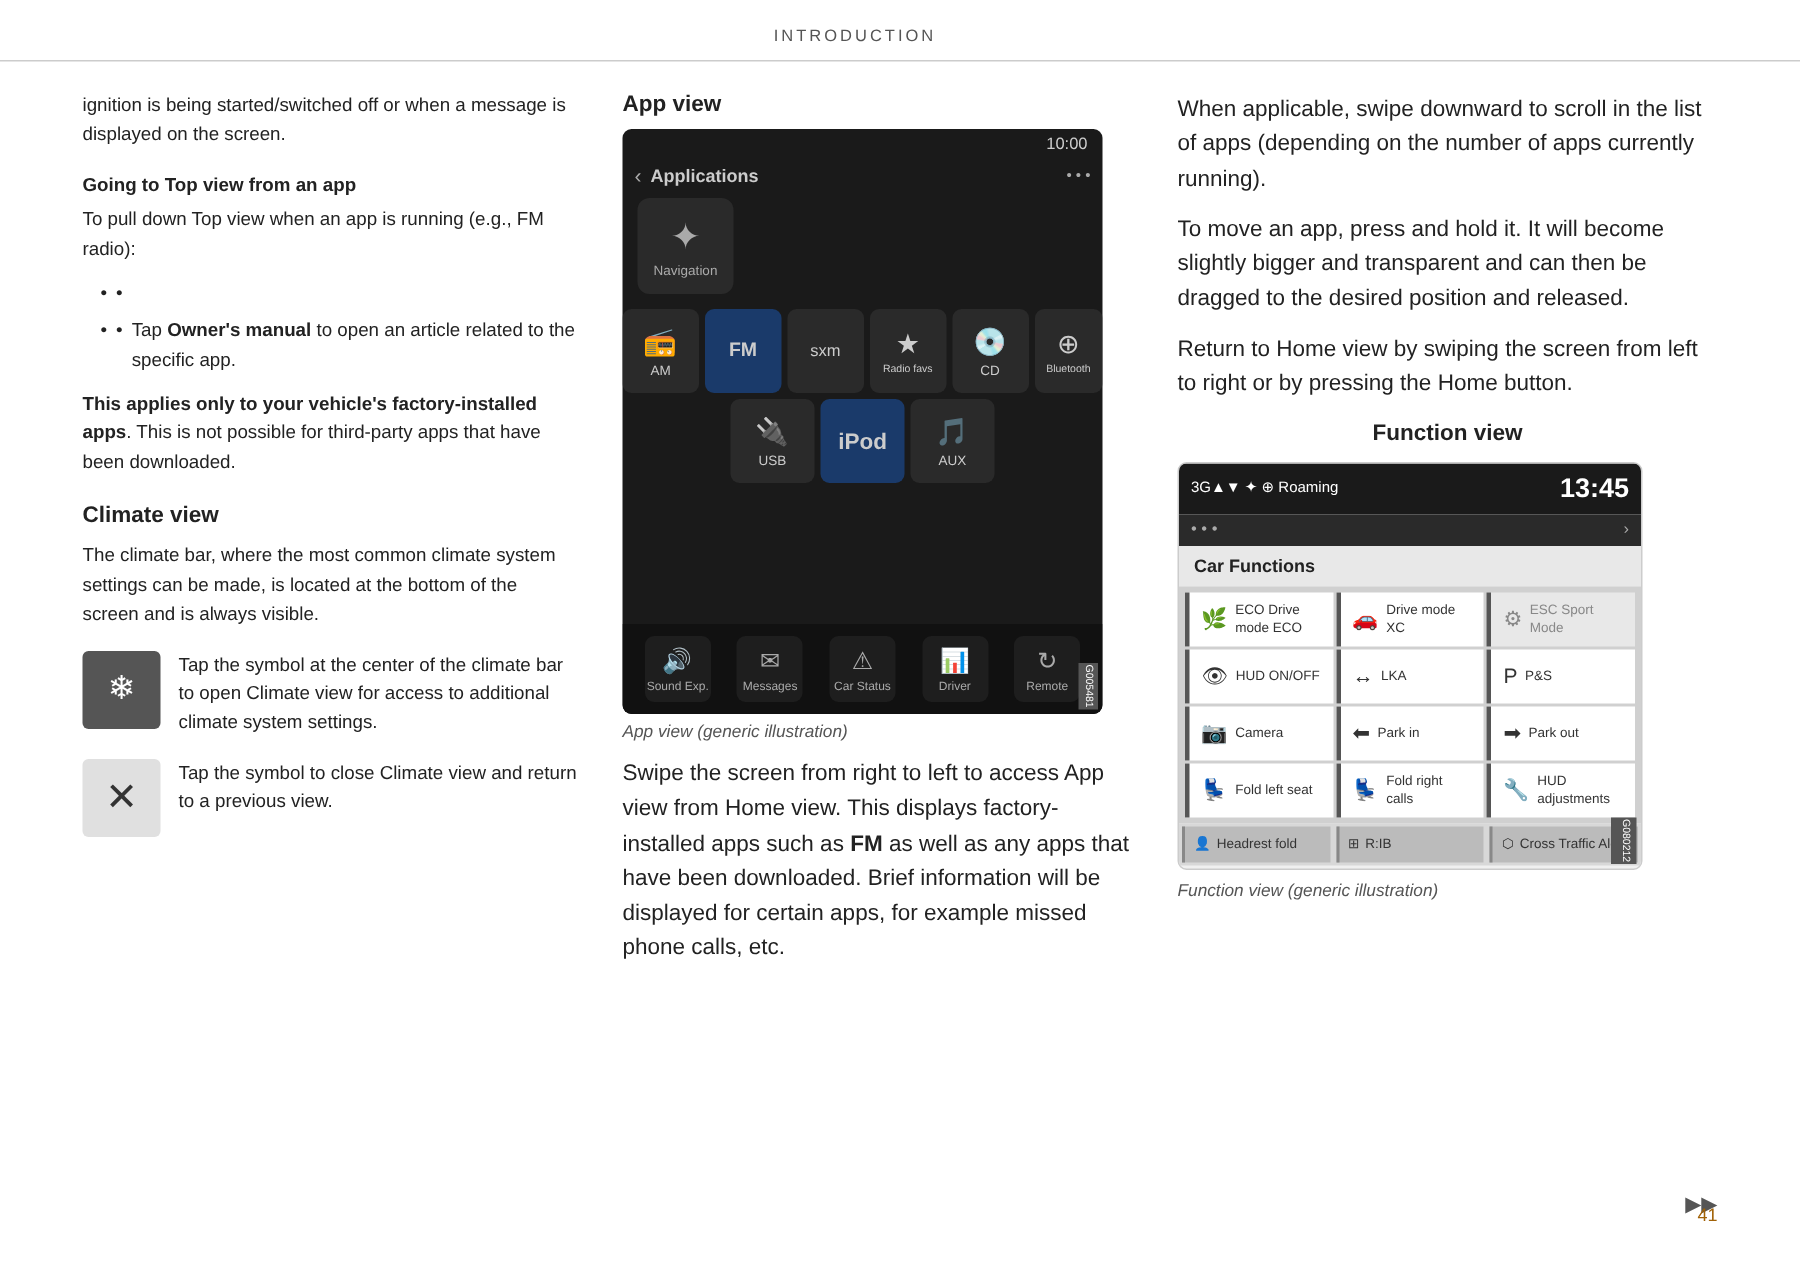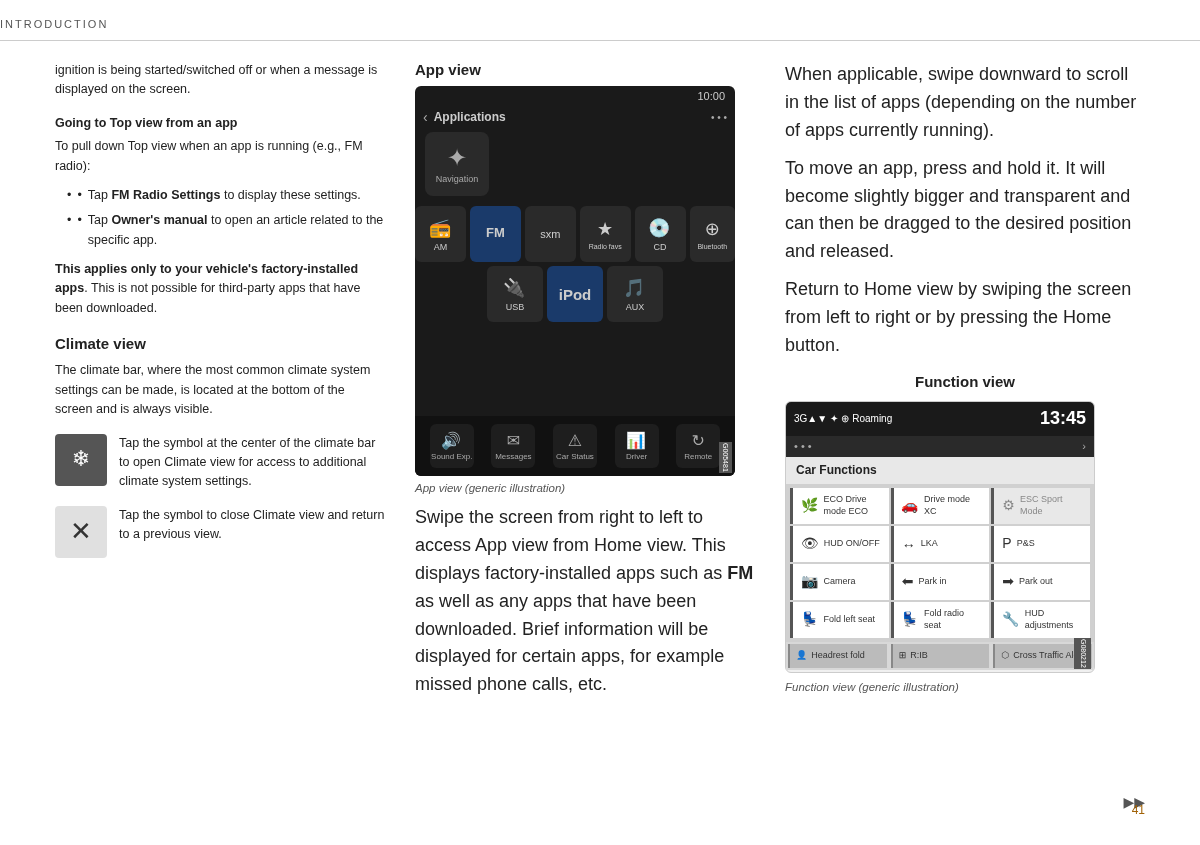--- a/index.html
+++ b/index.html
@@ -8,21 +8,21 @@
       height: 845px;
       background: #ffffff;
       font-family: 'Arial', sans-serif;
       font-size: 13px;
       color: #222;
       overflow: hidden;
       position: relative;
     }
 
     .page-header {
-      text-align: left;
+      text-align: center;
       padding: 18px 60px 10px 0;
       font-size: 11px;
       letter-spacing: 2px;
       color: #555;
       border-bottom: 1px solid #ccc;
       margin-bottom: 0;
     }
 
     .content-area {
       display: flex;
@@ -267,21 +267,21 @@
     }
 
     .caption-text {
       font-size: 11.5px;
       color: #555;
       margin-bottom: 10px;
       font-style: italic;
     }
 
     .body-text {
-      font-size: 18px;
+      font-size: 15px;
       line-height: 1.55;
       margin-bottom: 10px;
     }
 
     
     .right-col {
       flex: 1;
       font-size: 12.5px;
       line-height: 1.55;
     }
@@ -430,21 +430,20 @@
 
   <div class="left-col">
     <p class="intro-text">ignition is being started/switched off or when a message is displayed on the screen.</p>
 
     <span class="section-heading">Going to Top view from an app</span>
     <p class="sub-text">To pull down Top view when an app is running (e.g., FM radio):</p>
 
     <ul class="bullet-list">
       <li>
         <span>•</span>
-        <span>Tap <strong>FM Radio Settings</strong><span> to display these settings.</span></span>
       </li>
       <li>
         <span>•</span>
         <span>Tap <strong>Owner's manual</strong><span> to open an article related to the specific app.</span></span>
       </li>
     </ul>
 
     <p class="note-text"><strong>This applies only to your vehicle's factory-installed apps</strong><span>. This is not possible for third-party apps that have been downloaded.</span></p>
 
     <h2 class="climate-heading">Climate view</h2>
@@ -616,21 +615,21 @@
         <div class="func-cell">
           <span class="fc-icon">➡</span>
           <span class="func-cell-label">Park out</span>
         </div>
         <div class="func-cell">
           <span class="fc-icon">💺</span>
           <span class="func-cell-label">Fold left seat</span>
         </div>
         <div class="func-cell">
           <span class="fc-icon">💺</span>
-          <span class="func-cell-label">Fold radio seat</span>
+          <span class="func-cell-label">Fold right calls</span>
         </div>
         <div class="func-cell">
           <span class="fc-icon">🔧</span>
           <span class="func-cell-label">HUD adjustments</span>
         </div>
       </div>
 
       <div class="func-bottom-row">
         <div class="func-bottom-cell disabled">
           <span>👤</span>

